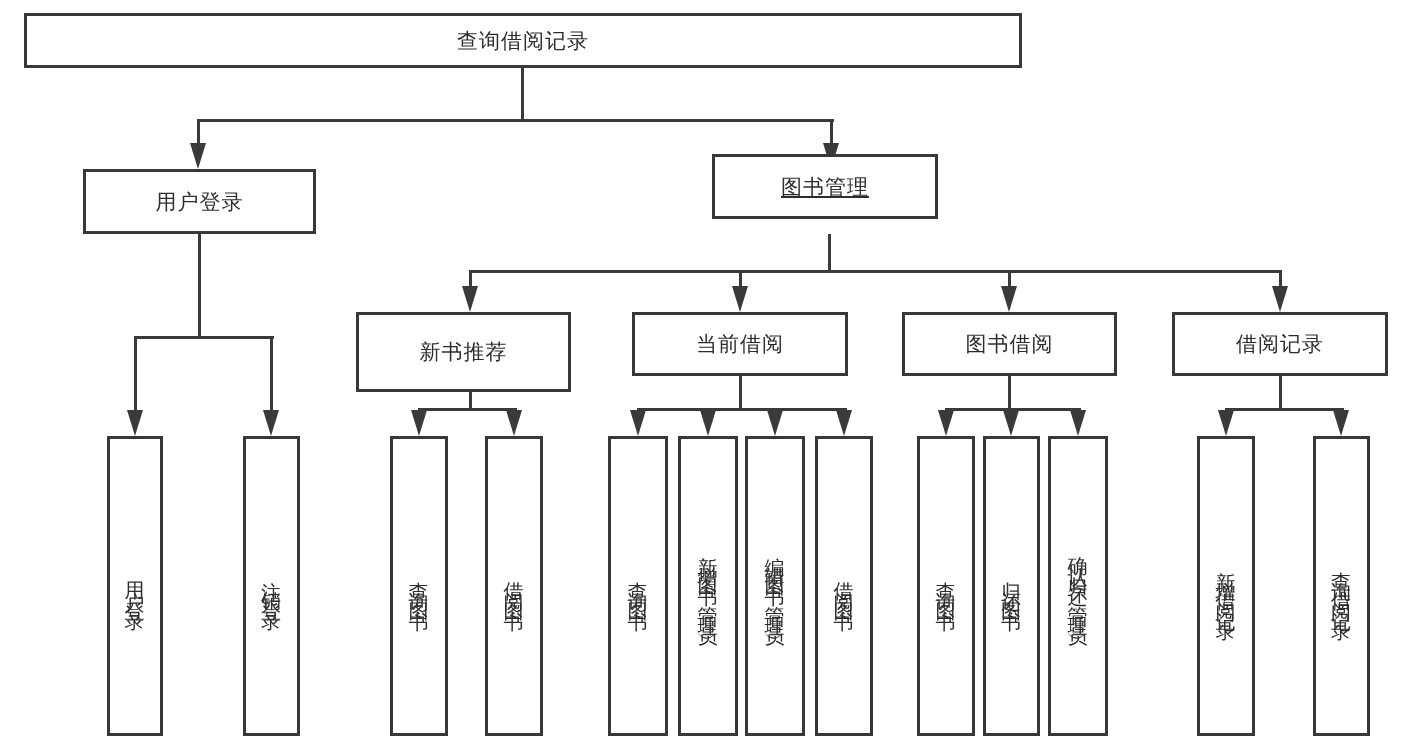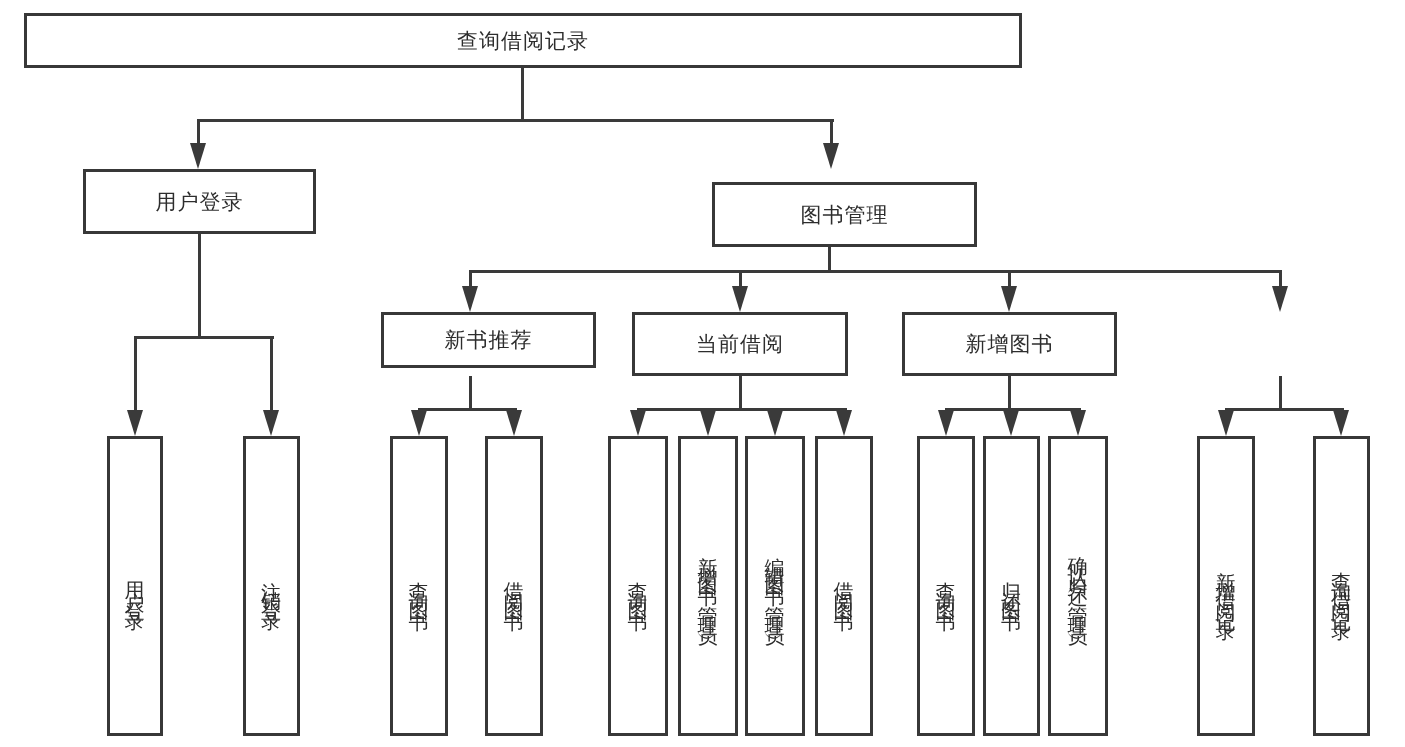--- a/index.html
+++ b/index.html
@@ -69,32 +69,35 @@
 
 <div id="canvas">
 
   <div class="box" style="left:24px;top:13px;width:998px;height:55px;">
     <span>查询借阅记录</span>
   </div>
 
   <div class="box" style="left:83px;top:169px;width:233px;height:65px;">
     <span>用户登录</span>
   </div>
-  <div class="box" style="left:712px;top:182px;width:265px;height:65px;">
+  <div class="box" style="left:712px;top:154px;width:226px;height:65px;text-decoration:underline;">
     <span>图书管理</span>
   </div>
 
-  <div class="box" style="left:381px;top:312px;width:215px;height:56px;justify-content:center;">
+  <div class="box" style="left:356px;top:312px;width:215px;height:80px;justify-content:center;">
     <span>新书推荐</span>
   </div>
   <div class="box" style="left:632px;top:312px;width:216px;height:64px;">
     <span>当前借阅</span>
   </div>
   <div class="box" style="left:902px;top:312px;width:215px;height:64px;">
-    <span>新增图书</span>
+    <span>图书借阅</span>
+  </div>
+  <div class="box" style="left:1172px;top:312px;width:216px;height:64px;">
+    <span>借阅记录</span>
   </div>
 
   <div class="vbox" style="left:107px;top:436px;width:56px;height:300px;">
     <span class="vtext">用户登录</span>
   </div>
   <div class="vbox" style="left:243px;top:436px;width:57px;height:300px;">
     <span class="vtext">注销登录</span>
   </div>
 
   <div class="vbox" style="left:390px;top:436px;width:58px;height:300px;">

